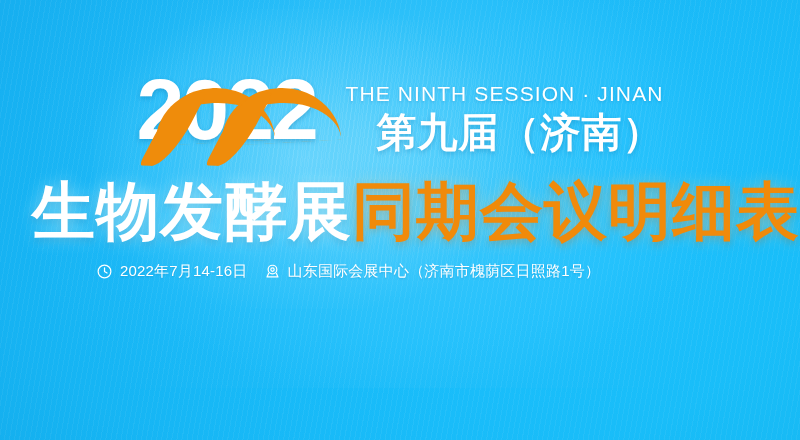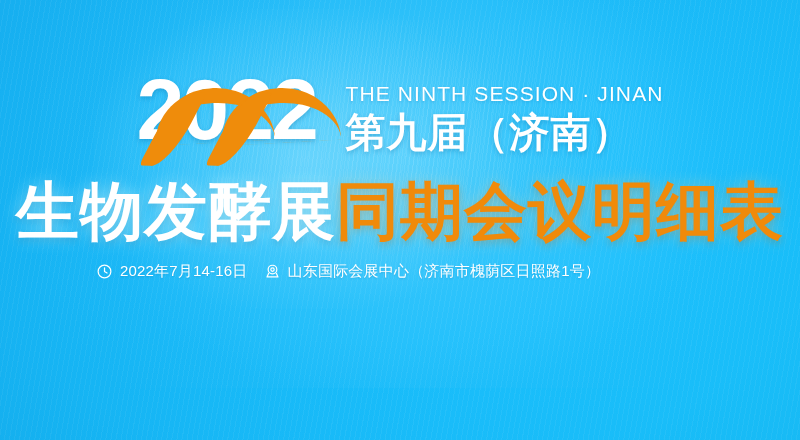--- a/index.html
+++ b/index.html
@@ -154,20 +154,21 @@
     border-top: 15px solid #ef8c0b;
     border-radius: 50% / 100% 100% 0 0;
     transform: rotate(-3deg);
   }
 
   .logo-text-col {
     display: flex;
     flex-direction: column;
     justify-content: flex-start;
     padding-top: 4px;
+    text-align: right;
   }
   .logo-en {
     font-size: 21px;
     color: #ffffff;
     letter-spacing: 1.1px;
     line-height: 1.1;
     white-space: nowrap;
     text-shadow: 0 1px 3px rgba(0, 95, 150, 0.25);
   }
   .logo-cn {
@@ -180,21 +181,21 @@
     white-space: nowrap;
     text-shadow: 0 2px 5px rgba(0, 95, 150, 0.30);
   }
 
   
   .main-title {
     position: absolute;
     left: 0;
     top: 178px;
     width: 800px;
-    text-align: center;
+    text-align: right;
     font-size: 63px;
     font-weight: bold;
     line-height: 1.05;
     letter-spacing: 1px;
     white-space: nowrap;
   }
   .title-white {
     color: #ffffff;
     text-shadow: 0 0 16px rgba(180, 240, 255, 0.75),
                  0 3px 7px rgba(0, 95, 150, 0.30);

